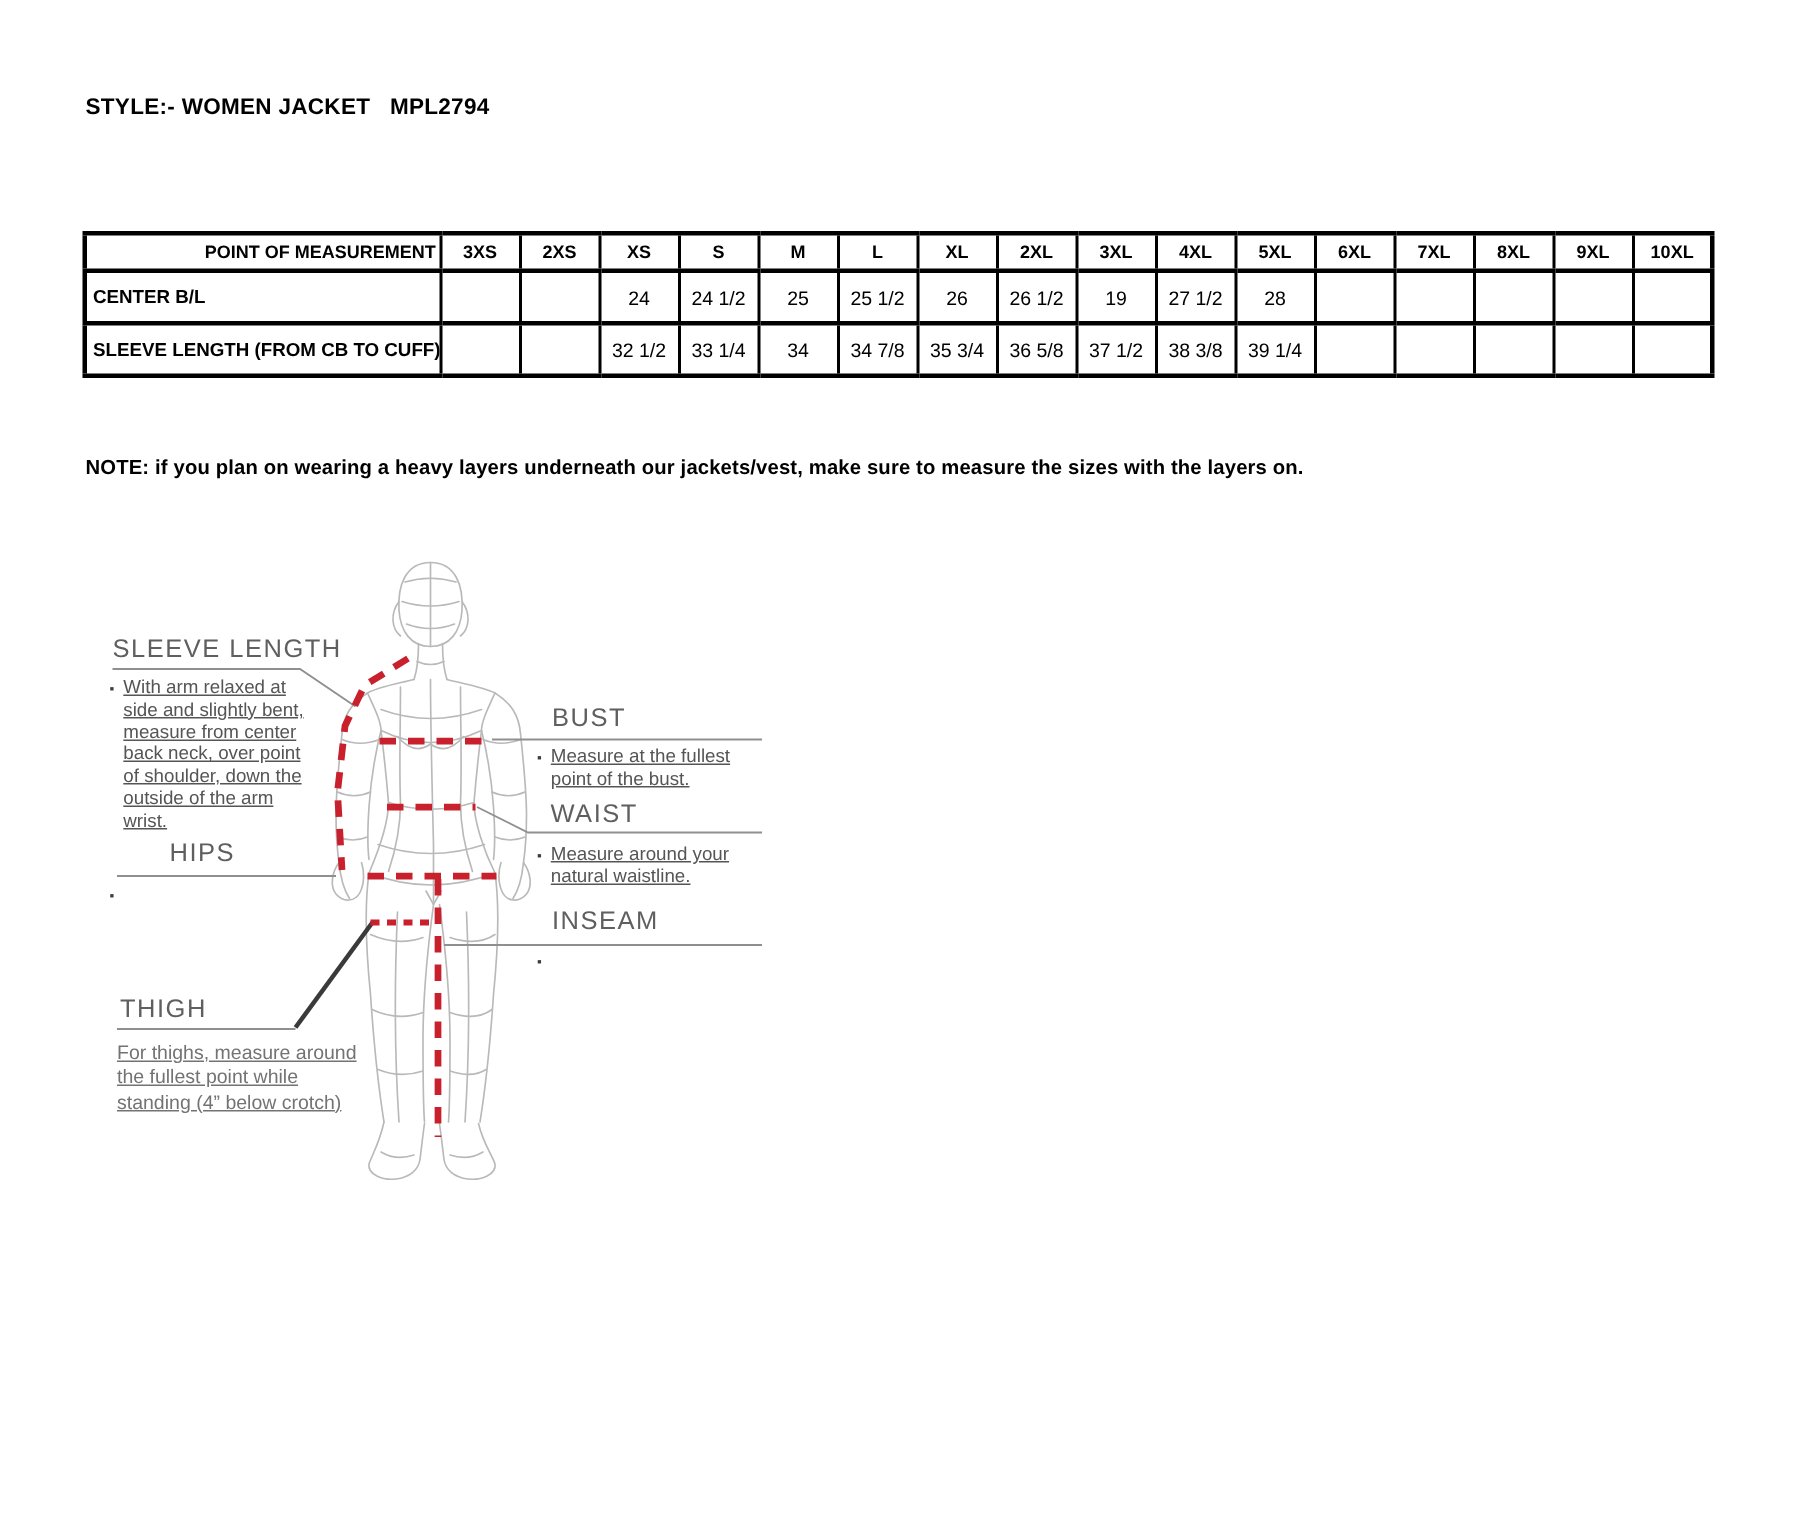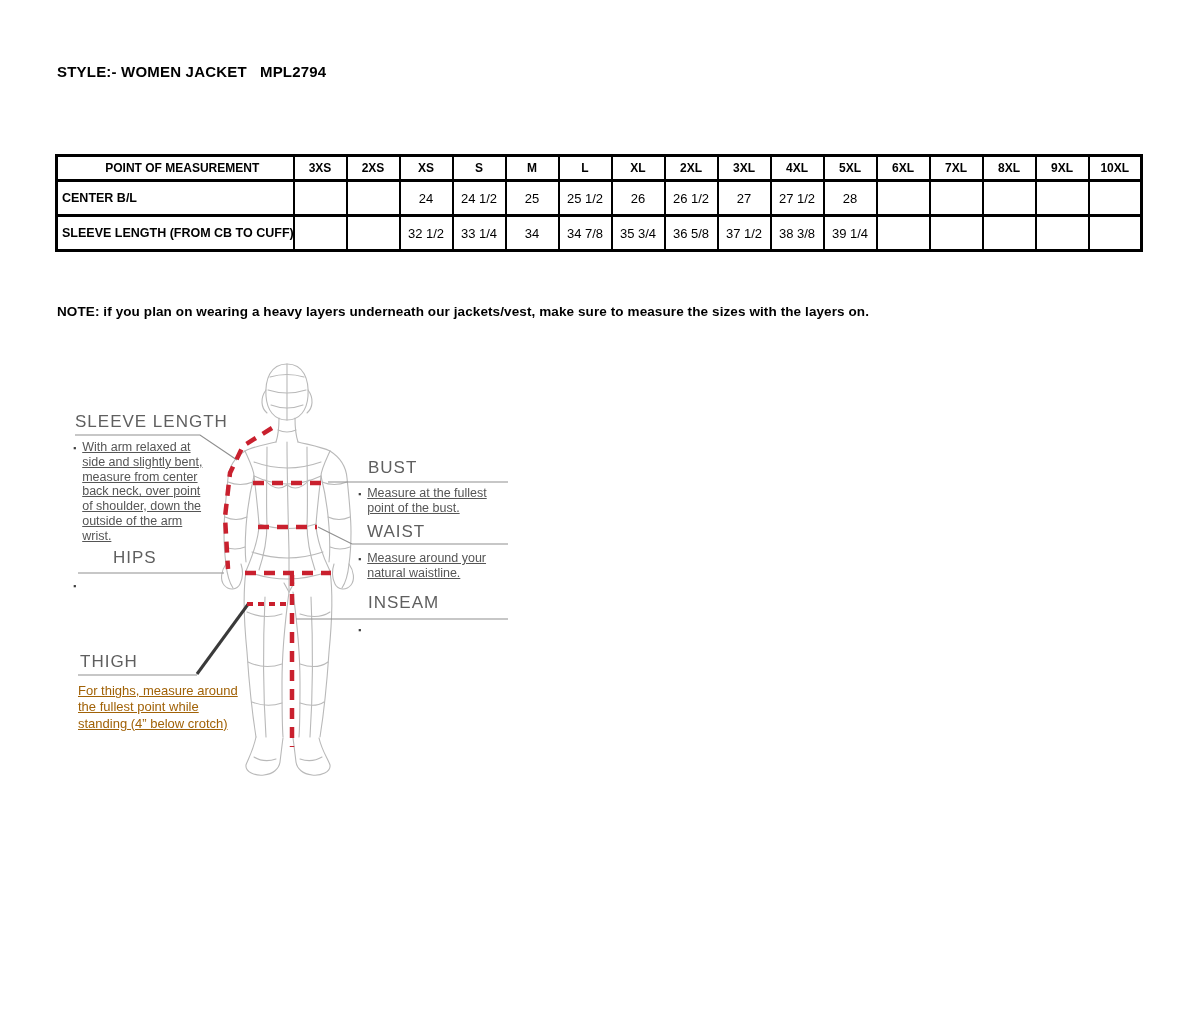--- a/index.html
+++ b/index.html
@@ -22,48 +22,48 @@
     border:3px solid #000;
   }
   table.size-table th,table.size-table td{
     border-style:solid;border-color:#000;border-width:3px 2px;
     overflow:hidden;white-space:nowrap;
   }
   table.size-table col.label-col{width:237px;}
   table.size-table th{
     height:22px;font-size:12px;font-weight:bold;text-align:center;padding:0 2px;
   }
-  table.size-table th.poh{text-align:center;padding-left:16px;margin-left:11px;}
+  table.size-table th.poh{text-align:right;padding-left:16px;margin-left:11px;}
   table.size-table td{height:32px;font-size:13px;text-align:center;padding:0 1px;}
   table.size-table td.row-label{
     font-weight:bold;text-align:left;padding-left:4px;font-size:12.5px;
   }
 
   
   .note-line{
     position:absolute;left:57px;top:304px;width:1100px;
     font-size:13.5px;font-weight:bold;letter-spacing:.1px;
   }
 
   
-  .diagram{position:absolute;left:60px;top:352px;width:520px;height:450px;}
+  .diagram{position:absolute;left:60px;top:363px;width:520px;height:450px;}
   .diagram svg{position:absolute;left:0;top:0;}
   .measure-title{
     position:absolute;font-size:17px;letter-spacing:1px;color:var(--label-text);
     font-weight:400;white-space:nowrap;
   }
   .measure-desc{
     position:absolute;display:flex;gap:6px;align-items:flex-start;
     font-size:12.5px;line-height:1.18;color:#555;
   }
   .measure-desc .txt{white-space:pre-line;text-decoration:underline;}
   .measure-desc .bullet{
     font-size:9px;line-height:1;margin-top:4px;color:#3d3d3d;flex:0 0 auto;
   }
-  .thigh-desc{font-size:13px;color:#a16207;line-height:1.25;}
+  .thigh-desc{font-size:13px;color:#737373;line-height:1.25;}
 
   .fig-line{stroke:var(--figure-line);stroke-width:1.1;fill:none;stroke-linecap:round;}
   .red-dash{stroke:var(--measure-line);stroke-width:4.5;fill:none;stroke-dasharray:11 8;}
   .red-dot{stroke:var(--measure-line);stroke-width:4;fill:none;stroke-dasharray:6 5;}
   .conn{stroke:var(--connector);stroke-width:1.2;fill:none;}
   .conn-thick{stroke:var(--thigh-connector);stroke-width:3;fill:none;}
 </style>
 </head>
 <body style="--measure-line: #c9202e; --figure-line: #b9b9b9; --label-text: #5f5f5f; --connector: #8f8f8f; --thigh-connector: #3a3a3a;">
 
@@ -101,21 +101,21 @@
           <tr>
             <td class="row-label">CENTER B/L</td>
             <td></td>
             <td></td>
             <td>24</td>
             <td>24 1/2</td>
             <td>25</td>
             <td>25 1/2</td>
             <td>26</td>
             <td>26 1/2</td>
-            <td>27</td>
+            <td>19</td>
             <td>27 1/2</td>
             <td>28</td>
             <td></td>
             <td></td>
             <td></td>
             <td></td>
             <td></td>
           </tr>
           <tr>
             <td class="row-label">SLEEVE LENGTH (FROM CB TO CUFF)</td>

